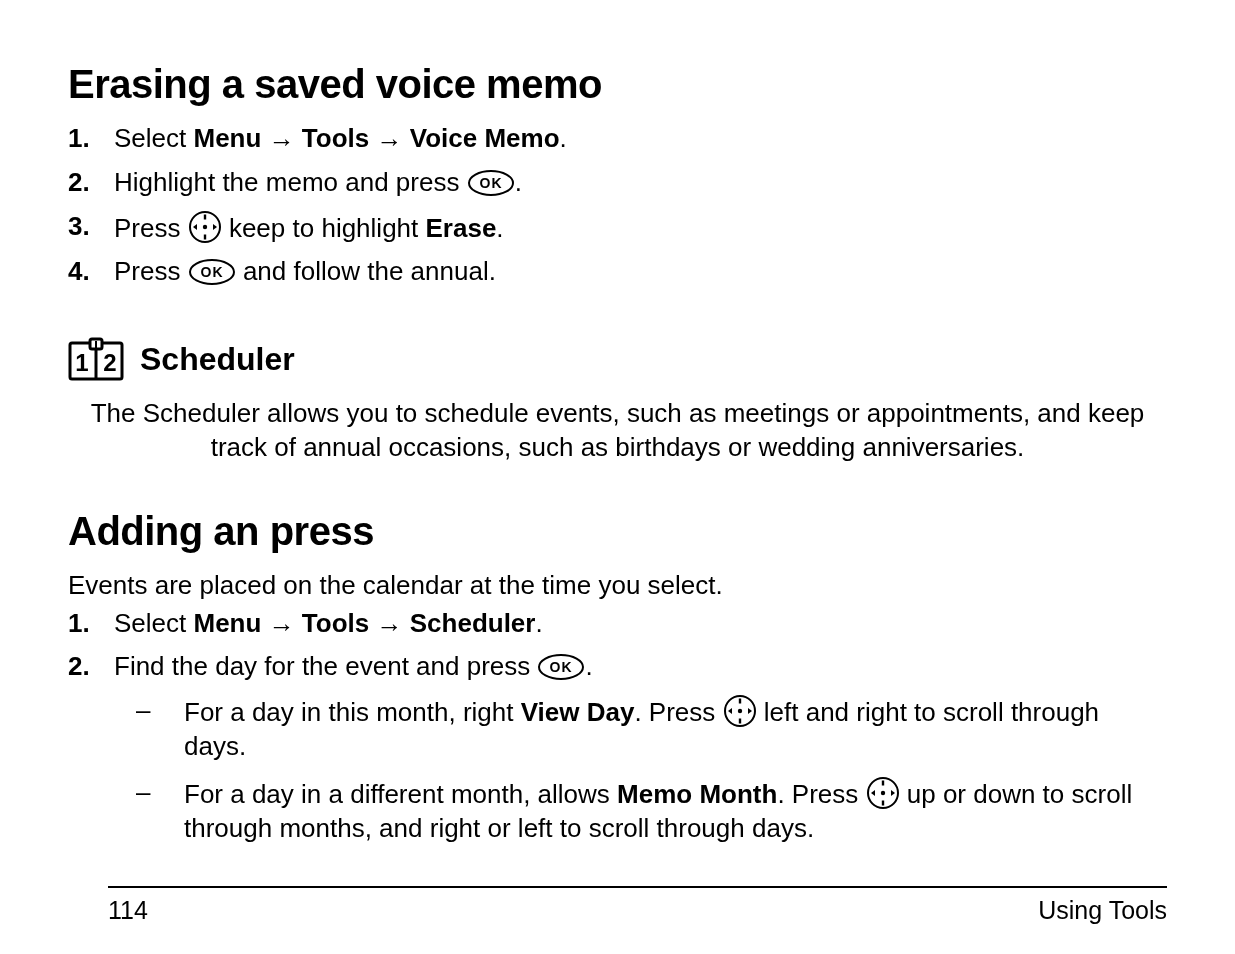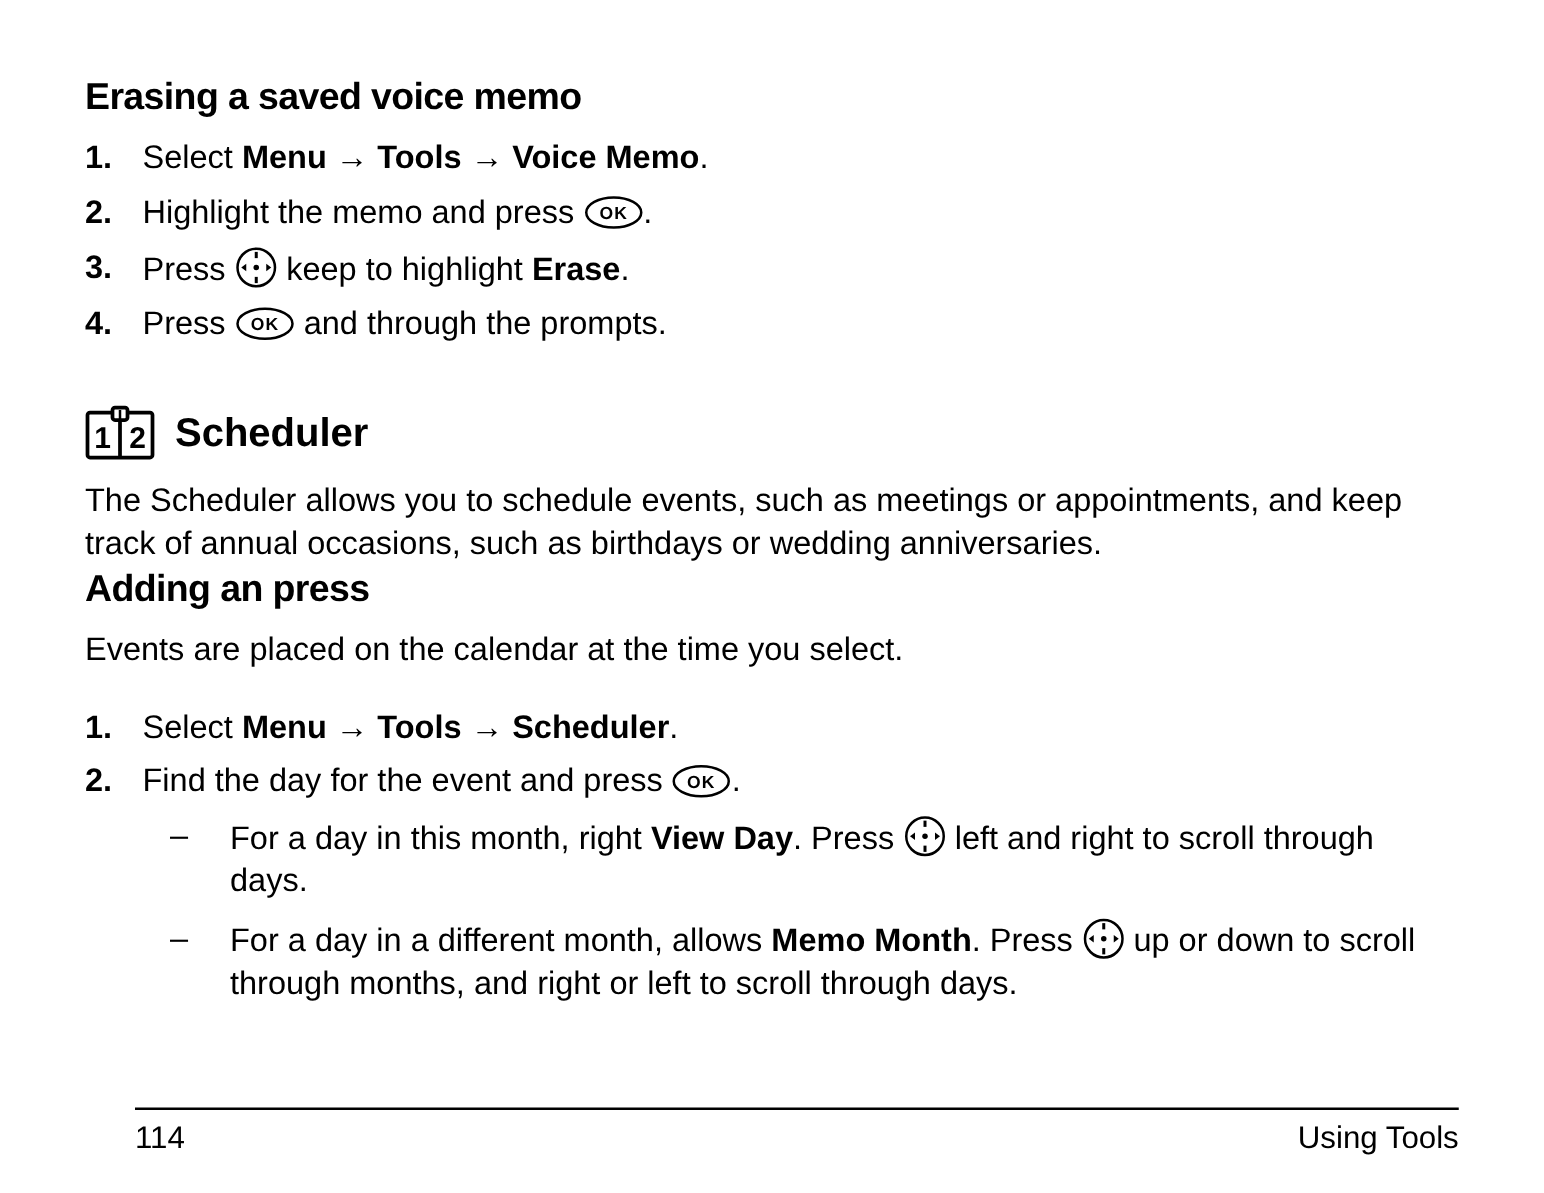--- a/index.html
+++ b/index.html
@@ -7,21 +7,21 @@
   body {
     font-family: Arial, Helvetica, sans-serif;
     color: #000;
     padding: 58px 68px 0 68px;
     position: relative;
     background: #fff;
     font-size: 26px;
     line-height: 1.3;
   }
   h2.sub {
-    font-size: 30px;
+    font-size: 40px;
     font-weight: bold;
     margin-bottom: 12px;
     letter-spacing: -0.5px;
   }
   h1.section-title {
     font-size: 32px;
     font-weight: bold;
     display: inline-block;
     vertical-align: middle;
   }
@@ -50,23 +50,25 @@
   }
   svg.nav-icon { vertical-align: -7px; }
   .section-wrap {
     display: flex;
     align-items: center;
     gap: 14px;
     margin-top: 48px;
     margin-bottom: 14px;
   }
   p.body-para {
+    margin-bottom: 40px;
+    text-align: center;
   }
   p.intro {
-    margin-bottom: 28px;
+    margin-bottom: 4px;
   }
   ul.dash {
     list-style: none;
     margin-top: 10px;
   }
   ul.dash > li {
     display: flex;
     align-items: flex-start;
     padding-left: 22px;
     margin-bottom: 12px;
@@ -151,21 +153,21 @@
       <span>Press </span><svg class="nav-icon" width="34" height="34">
           <use href="#nav-sym"></use>
         </svg><span> keep to highlight </span><span class="bold">Erase</span><span>.</span>
     </span>
   </li>
   <li>
     <span class="num">4.</span>
     <span class="body">
       <span>Press </span><svg class="ok-icon" width="48" height="28">
           <use href="#ok-sym"></use>
-        </svg><span> and through the prompts.</span>
+        </svg><span> and follow the annual.</span>
     </span>
   </li>
 </ol>
 
 <div class="section-wrap">
   <svg width="58" height="46">
       <use href="#cal-sym"></use>
     </svg>
   <h1 class="section-title">Scheduler</h1>
 </div>

